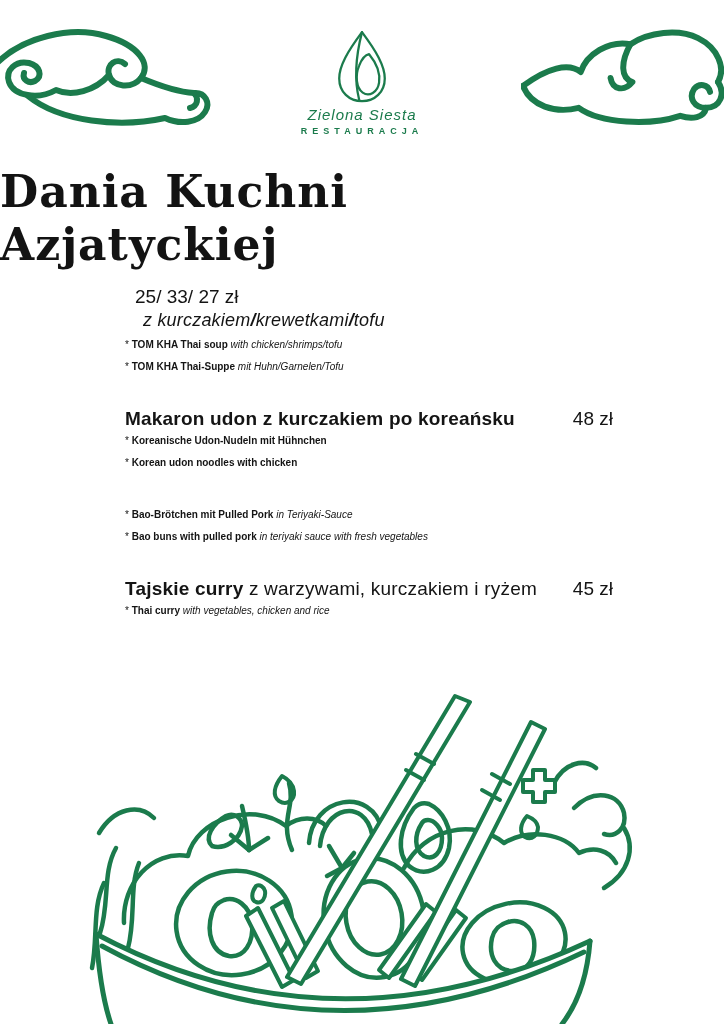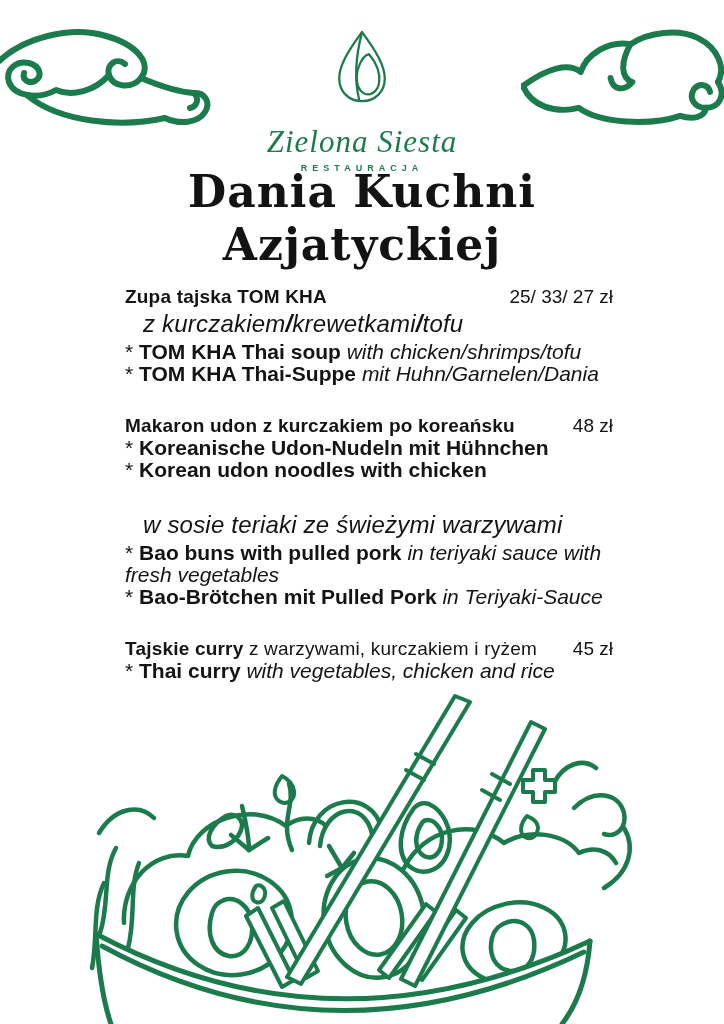--- a/index.html
+++ b/index.html
@@ -21,57 +21,56 @@
   .mask{fill:#ffffff;stroke:none;}
 
   
   .cloud-left{position:absolute;left:0;top:24px;width:215px;height:112px;}
   .cloud-right{position:absolute;left:521px;top:22px;width:203px;height:110px;}
 
   
   .logo{position:absolute;left:0;top:30px;width:724px;text-align:center;}
   .logo-leaf{width:70px;height:74px;margin:0 auto;}
   .logo-name{
-    font-family:Liberation Serif, serif;
+    font-family:Liberation Sans, sans-serif;
     font-style:italic;
-    font-size:31px;
+    font-size:15px;
     color:var(--green);
     letter-spacing:1px;
-    margin-top:20px;
+    margin-top:2px;
   }
   .logo-tagline{
     font-size:9px;
     color:var(--green);
     letter-spacing:5px;
     margin-top:3px;
     font-weight:bold;
   }
 
   
   .page-title{
     position:absolute;left:0;top:166px;width:724px;
-    text-align:center;
     font-family:"DejaVu Serif", serif;
     font-weight:bold;
     font-size:44px;
     line-height:1.2;
     color:#131313;
     letter-spacing:1px;
   }
 
   
   .menu{position:absolute;left:125px;top:286px;width:488px;}
   .menu-item{margin-bottom:30px;}
   .mi-row{display:flex;justify-content:space-between;align-items:baseline;}
   .mi-name{font-weight:bold;font-size:19px;letter-spacing:0.2px;}
   .mi-name .it{font-weight:normal;font-size:19px;}
   .mi-price{font-weight:normal;font-size:19px;white-space:nowrap;padding-left:10px;}
-  .mi-sub{font-style:italic;font-size:24px;margin:2px 0 3px 18px;letter-spacing:0.2px;}
+  .mi-sub{font-style:italic;font-size:18px;margin:2px 0 3px 18px;letter-spacing:0.2px;}
   .mi-sub .sl{font-weight:bold;}
-  .mi-desc{font-size:21px;line-height:22px;}
+  .mi-desc{font-size:10px;line-height:22px;}
   .mi-desc .b{font-weight:bold;}
   .mi-desc .i{font-style:italic;}
   .mi-desc-cont{font-size:15.5px;font-style:italic;line-height:19px;margin-left:15px;}
 
   
   .bowl{position:absolute;left:84px;top:688px;width:556px;height:336px;}
 </style>
 </head>
 <body>
 
@@ -107,41 +106,39 @@
 
 <div class="page-title">
   <div>Dania Kuchni</div>
   <div>Azjatyckiej</div>
 </div>
 
 <div class="menu">
 
   <div class="menu-item">
     <div class="mi-row">
-      <div class="mi-name">Zupa tajska TOM KHA</div>
       <div class="mi-price">25/ 33/ 27 zł</div>
     </div>
     <div class="mi-sub"><span>z kurczakiem</span><span class="sl">/</span><span>krewetkami</span><span class="sl">/</span><span>tofu</span></div>
     <div class="mi-desc"><span>*</span> <span class="b">TOM KHA Thai soup</span> <span class="i">with chicken/shrimps/tofu</span></div>
-    <div class="mi-desc"><span>*</span> <span class="b">TOM KHA Thai-Suppe</span> <span class="i">mit Huhn/Garnelen/Dania</span></div>
+    <div class="mi-desc"><span>*</span> <span class="b">TOM KHA Thai-Suppe</span> <span class="i">mit Huhn/Garnelen/Tofu</span></div>
   </div>
 
   <div class="menu-item">
     <div class="mi-row">
       <div class="mi-name">Makaron udon z kurczakiem po koreańsku</div>
       <div class="mi-price">48 zł</div>
     </div>
     <div class="mi-desc"><span>*</span> <span class="b">Koreanische Udon-Nudeln mit Hühnchen</span></div>
     <div class="mi-desc"><span>*</span> <span class="b">Korean udon noodles with chicken</span></div>
   </div>
 
   <div class="menu-item">
-    <div class="mi-sub">w sosie teriaki ze świeżymi warzywami</div>
+    <div class="mi-desc"><span>*</span> <span class="b">Bao-Brötchen mit Pulled Pork</span> <span class="i">in Teriyaki-Sauce</span></div>
     <div class="mi-desc"><span>*</span> <span class="b">Bao buns with pulled pork</span> <span class="i">in teriyaki sauce with fresh vegetables</span></div>
-    <div class="mi-desc"><span>*</span> <span class="b">Bao-Brötchen mit Pulled Pork</span> <span class="i">in Teriyaki-Sauce</span></div>
   </div>
 
   <div class="menu-item">
     <div class="mi-row">
       <div class="mi-name"><span>Tajskie curry</span> <span class="it">z warzywami, kurczakiem i ryżem</span></div>
       <div class="mi-price">45 zł</div>
     </div>
     <div class="mi-desc"><span>*</span> <span class="b">Thai curry</span> <span class="i">with vegetables, chicken and rice</span></div>
   </div>
 

